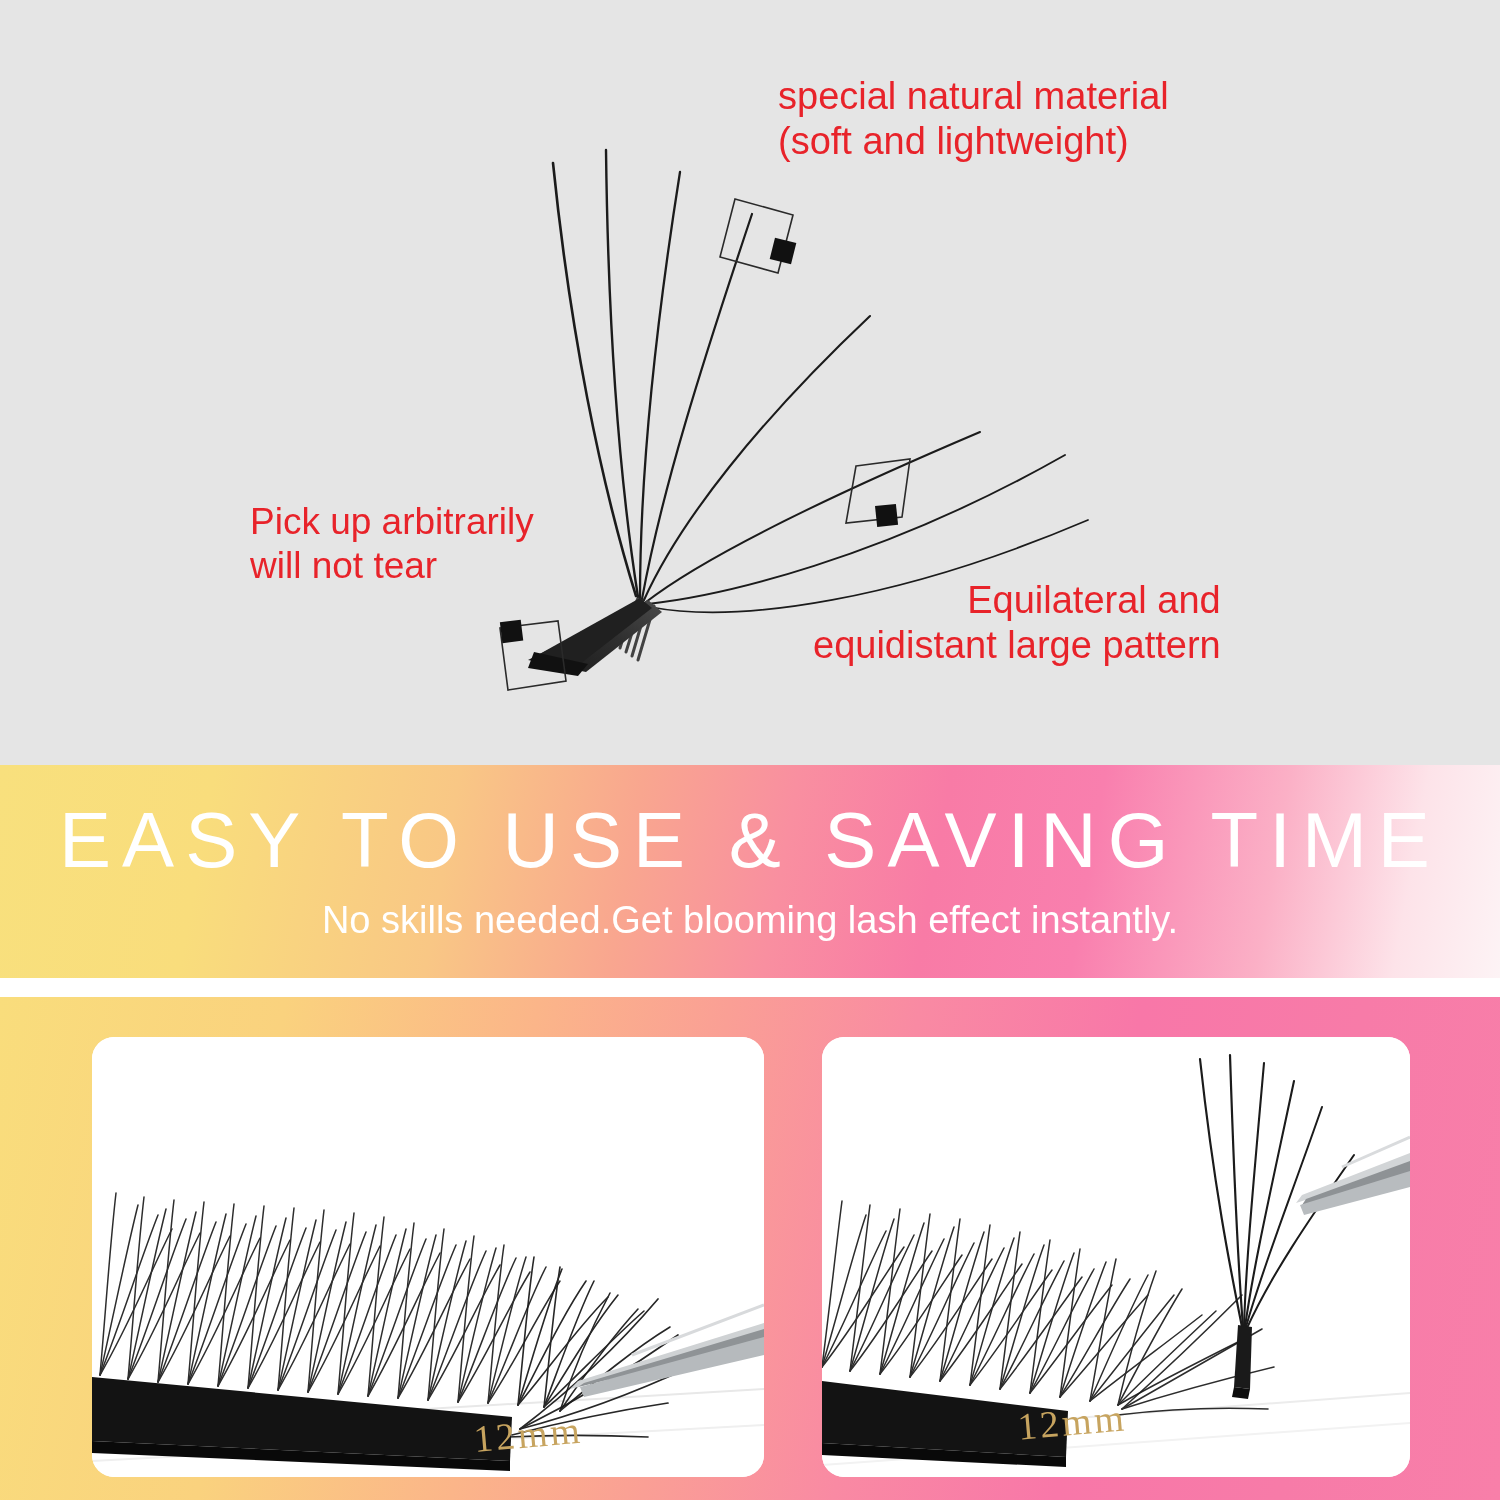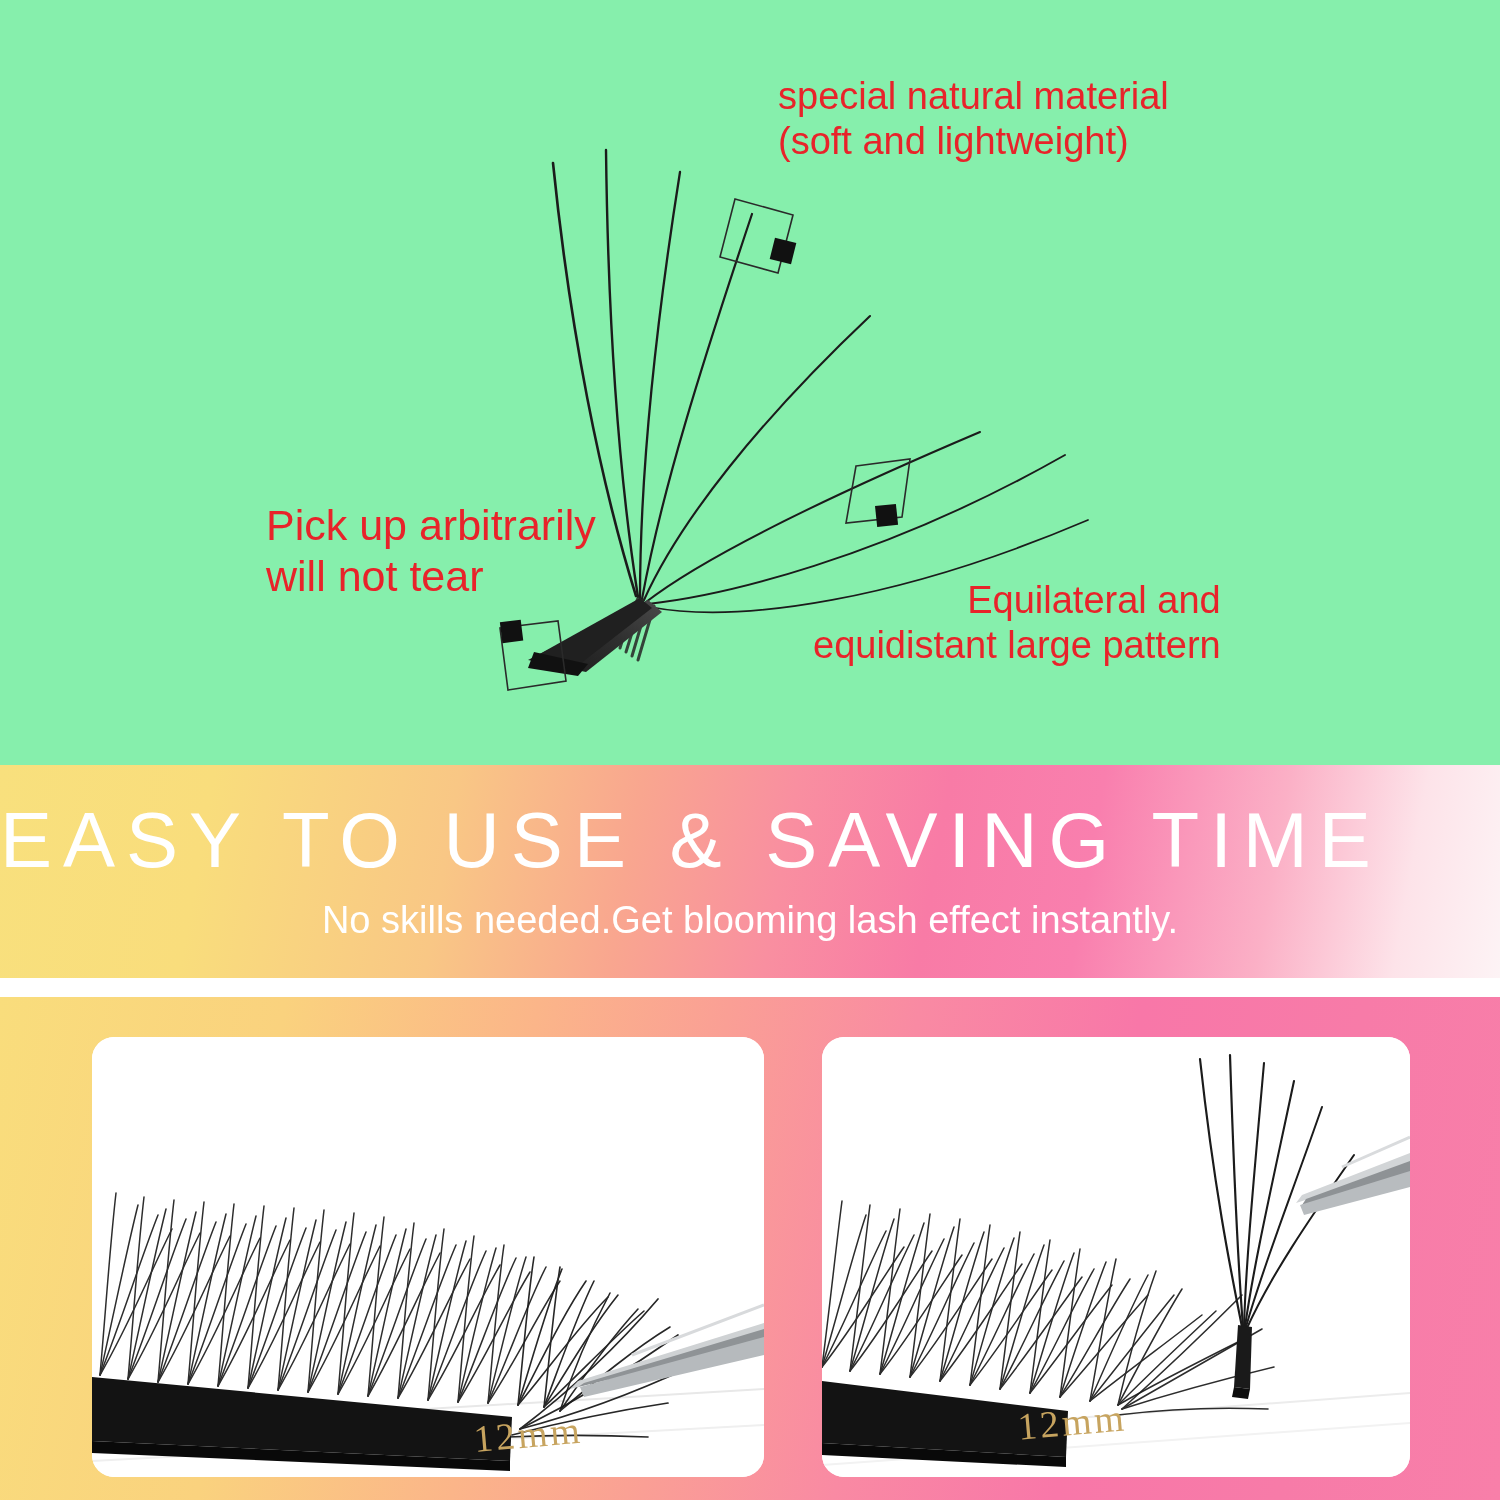--- a/index.html
+++ b/index.html
@@ -1,42 +1,42 @@
 <!DOCTYPE html>
 <html><head>
 <meta charset="utf-8">
 <style>
   html,body{margin:0;padding:0;background:#fff;}
   body{width:1500px;height:1500px;font-family:"Liberation Sans",sans-serif;overflow:hidden;}
   .page{position:relative;width:1500px;height:1500px;background:#ffffff;}
 
   
-  .top-section{position:absolute;left:0;top:0;width:1500px;height:765px;background:#86efac;}
+  .top-section{position:absolute;left:0;top:0;width:1500px;height:765px;background:#e5e5e5;}
   .lash-art{position:absolute;left:0;top:0;width:1500px;height:765px;}
 
   .anno{position:absolute;color:#e8232a;font-family:"Liberation Sans",sans-serif;line-height:1.18;white-space:pre-line;}
   .anno-material{left:778px;top:74px;font-size:38px;}
-  .anno-pick{left:250px;top:500px;font-size:43px;margin-left:16px;}
+  .anno-pick{left:250px;top:500px;font-size:37px;}
   .anno-equi{left:813px;top:578px;font-size:38px;text-align:right;}
 
   
   .banner{position:absolute;left:0;top:765px;width:1500px;height:213px;
     background:linear-gradient(100deg,
       #f8e07d 0%,
       #f9dd7c 14%,
       #f9c785 30%,
       #f9a68f 42%,
       #f98fa0 52%,
       #f87ba6 62%,
       #f97fae 72%,
       #fbb0c6 84%,
       #fde3e9 93%,
       #fdf3f5 100%);
     overflow:hidden;}
-  .banner-title{position:absolute;left:0;top:36px;width:1500px;text-align:left;
+  .banner-title{position:absolute;left:0;top:36px;width:1500px;text-align:center;
     color:#ffffff;font-size:78px;letter-spacing:11px;font-weight:400;
     font-family:"Liberation Sans",sans-serif;line-height:1;}
   .banner-sub{position:absolute;left:0;top:136px;width:1500px;text-align:center;
     color:#ffffff;font-size:38px;letter-spacing:0px;font-weight:400;
     font-family:"Liberation Sans",sans-serif;line-height:1;}
 
   
   .bottom-frame{position:absolute;left:0;top:997px;width:1500px;height:503px;
     background:linear-gradient(100deg,
       #f9dd7c 0%,

